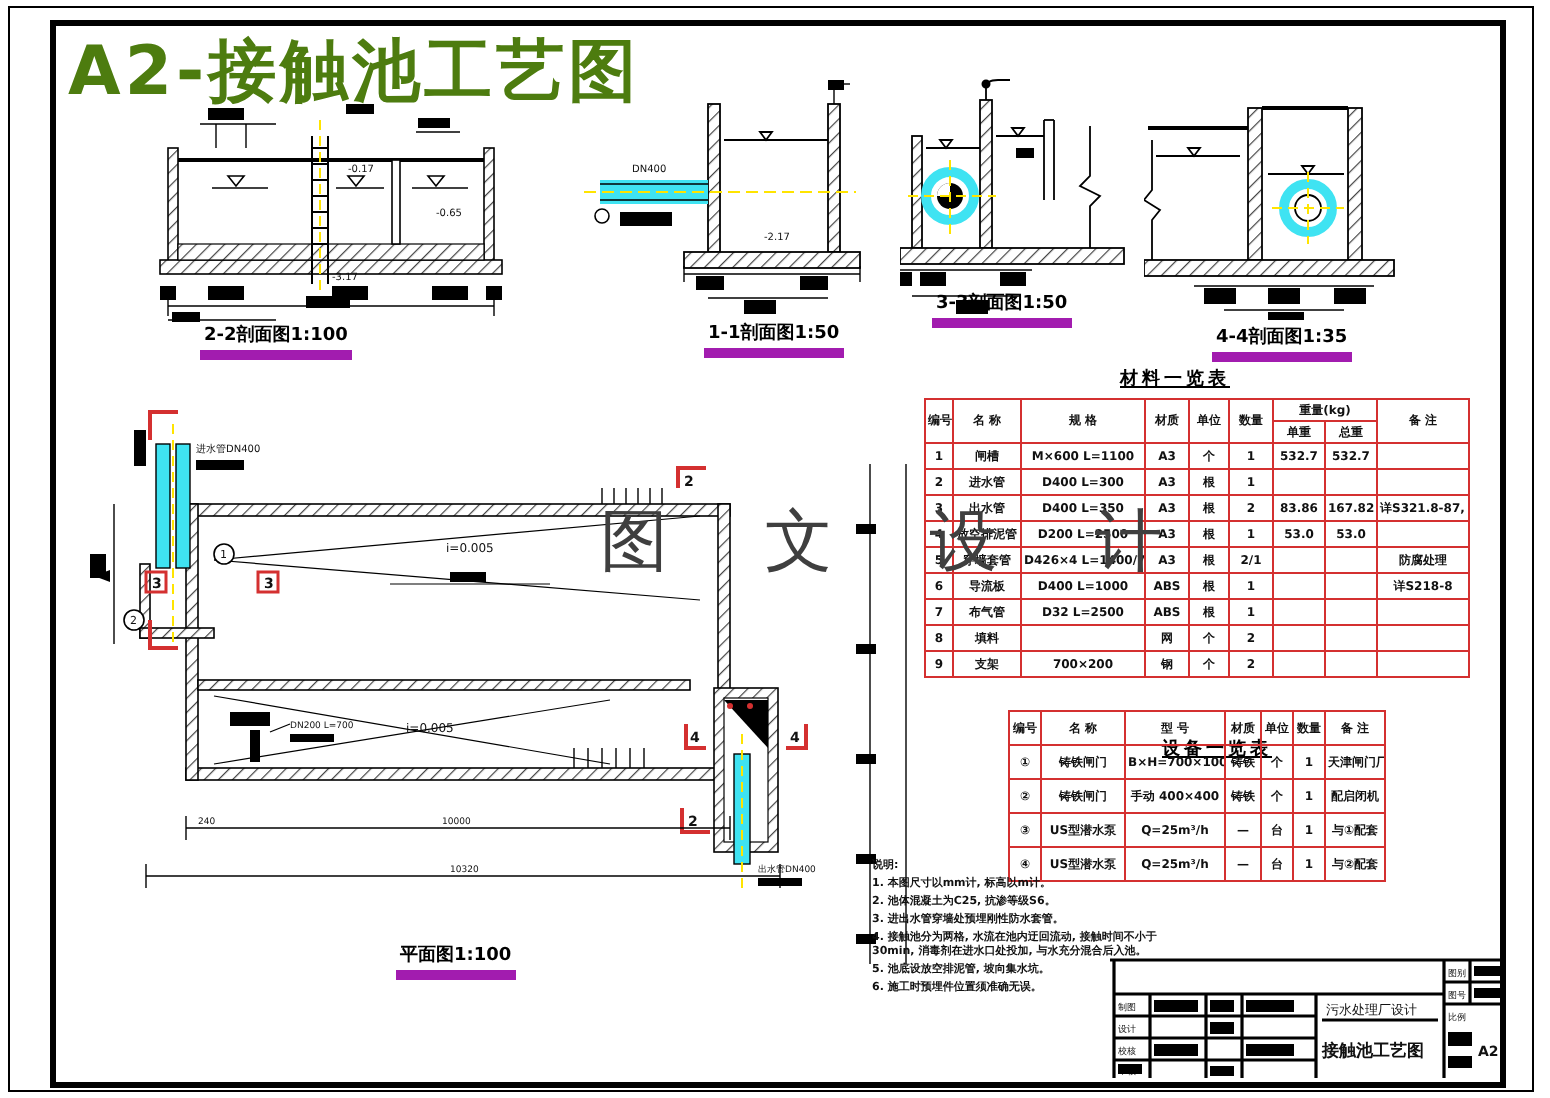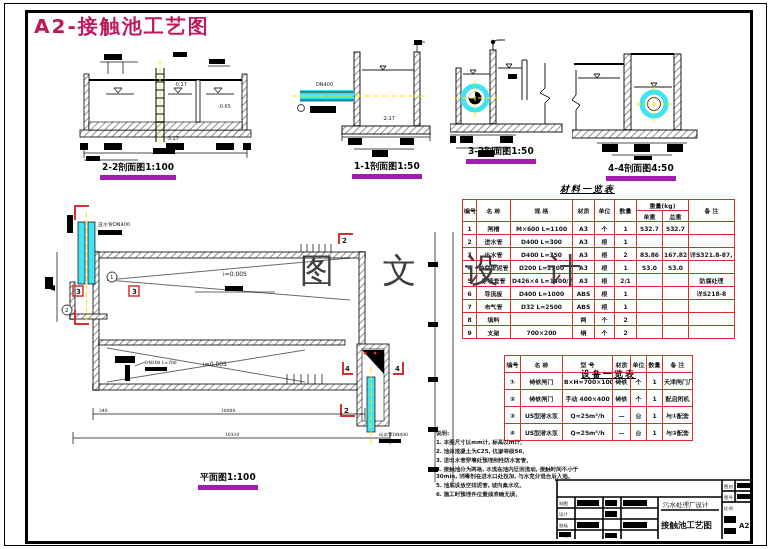--- a/index.html
+++ b/index.html
@@ -1,21 +1,21 @@
 <!DOCTYPE html>
 <html><head>
 <meta charset="utf-8">
 <style>
   html,body{margin:0;padding:0;background:#fff;}
   body{width:775px;height:549px;position:relative;overflow:hidden;
        font-family:"DejaVu Sans",sans-serif;-webkit-font-smoothing:none;}
   .abs{position:absolute;}
   .outer-line{left:4px;top:3px;width:761px;height:541px;border:1px solid #000;}
   .frame{left:25px;top:10px;width:722px;height:528px;border:3px solid #000;}
-  .main-title{left:34px;top:13px;font-size:20px;font-weight:bold;color:#be185d;
+  .main-title{left:34px;top:13px;font-size:34px;font-weight:bold;color:#4d7c0f;
               letter-spacing:2px;white-space:nowrap;font-family:"DejaVu Sans",sans-serif;}
   .sec-label{position:absolute;font-size:9px;font-weight:bold;color:#000;
              border-bottom:5px solid #a21caf;padding:0 2px 1px;white-space:nowrap;}
   .tbl-title{position:absolute;font-size:9px;font-weight:bold;color:#000;
              text-decoration:underline;letter-spacing:2px;white-space:nowrap;}
   .watermark{left:300px;top:248px;font-size:34px;color:#3f3f3f;letter-spacing:14px;
              font-family:Liberation Mono, monospace;white-space:nowrap;z-index:30;pointer-events:none;}
   table{border-collapse:collapse;table-layout:fixed;width:100%;background:#fff0;}
   .mat td,.mat th,.eq td,.eq th{border:1px solid #d43030;font-size:6px;line-height:7px;
       padding:0 1px;text-align:center;color:#111;font-weight:bold;overflow:hidden;
@@ -221,21 +221,21 @@
       <rect x="30" y="104" width="16" height="8"></rect>
         <rect x="62" y="104" width="16" height="8"></rect>
       <rect x="95" y="104" width="16" height="8"></rect>
         <rect x="62" y="116" width="18" height="4"></rect>
     </g>
     <g stroke="#000" stroke-width="0.7">
       <line x1="25" y1="103" x2="115" y2="103"></line>
         <line x1="40" y1="115" x2="100" y2="115"></line>
     </g>
   </svg>
-  <div class="sec-label" style="left:606px;top:162px;">4-4剖面图4:50</div>
+  <div class="sec-label" style="left:606px;top:162px;">4-4剖面图1:35</div>
 
   <svg class="abs" style="left:45px;top:192px;" width="412" height="300" viewBox="0 0 412 300">
     <defs>
       <pattern id="hp" width="5" height="5" patternUnits="userSpaceOnUse" patternTransform="rotate(45)">
         <rect width="5" height="5" fill="#fff"></rect>
           <line x1="0" y1="0" x2="0" y2="5" stroke="#444" stroke-width="1.2"></line>
       </pattern>
     </defs>
     <g stroke="#000" stroke-width="0.8" fill="url(#hp)">
       <rect x="48" y="60" width="272" height="6"></rect>
@@ -345,21 +345,21 @@
     <g font-size="4.5">
       <text x="54" y="220">240</text>
       <text x="176" y="220">10000</text>
       <text x="180" y="244">10320</text>
     </g>
   </svg>
   <div class="sec-label plan-label">平面图1:100</div>
 
   <div class="abs watermark">图 文 设 计</div>
 
-  <div class="abs tbl-title" style="left:560px;top:183px;font-style:italic;">材料一览表</div>
+  <div class="abs tbl-title" style="left:560px;top:183px;">材料一览表</div>
   <div class="abs mat-wrap">
     <table class="mat">
       <colgroup>
         <col style="width:14px">
           <col style="width:34px">
           <col style="width:62px">
           <col style="width:22px">
         <col style="width:20px">
           <col style="width:22px">
           <col style="width:26px">

